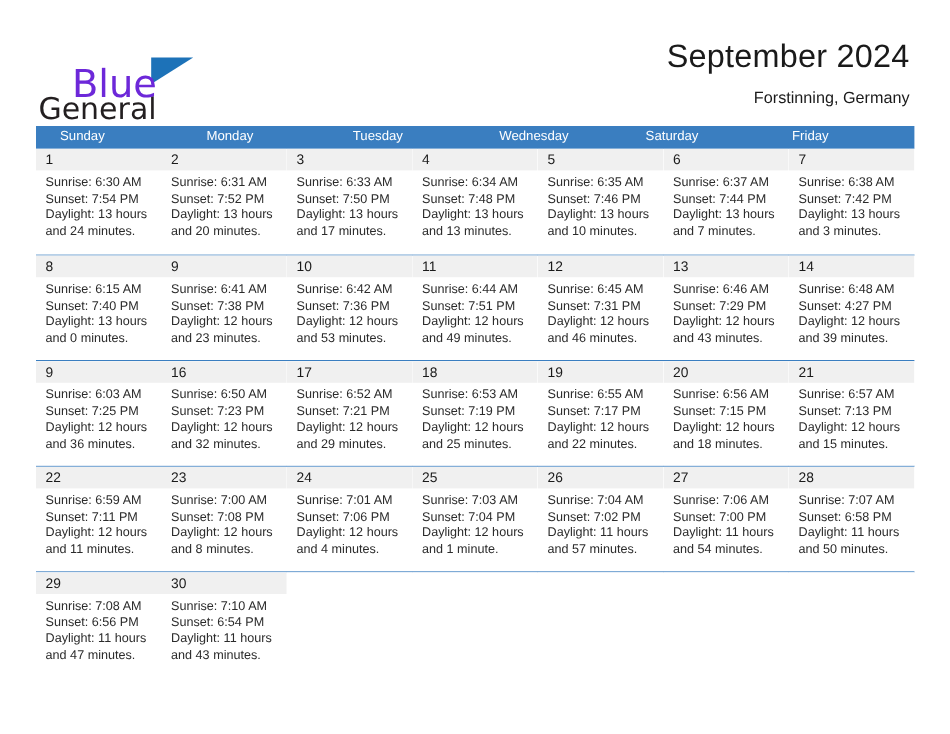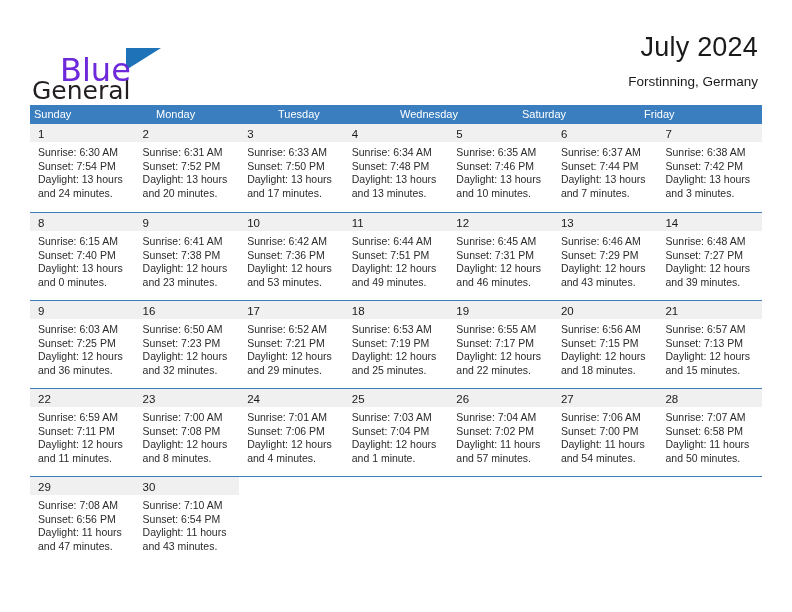--- a/index.html
+++ b/index.html
@@ -99,21 +99,21 @@
     display: flex;
     width: 732px;
     background: #3a7ec0;
   }
   .weekday {
     flex: 1 1 0;
     height: 19px;
     line-height: 19px;
     color: #ffffff;
     font-size: 11px;
-    padding-left: 4px;
+    padding-left: 20px;
     box-sizing: border-box;
     white-space: nowrap;
     overflow: hidden;
   }
 
   .week-row {
     display: flex;
     width: 732px;
     border-top: 1.4px solid #3a7ec0;
     height: 88px;
@@ -161,21 +161,21 @@
 
   <div class="header">
 
     <div class="brand">
       <span class="brand-general">General</span>
       <span class="brand-tri"></span>
       <span class="brand-blue">Blue</span>
     </div>
 
     <div class="title-block">
-      <div class="month-title">July 2024</div>
+      <div class="month-title">September 2024</div>
       <div class="location">Forstinning, Germany</div>
     </div>
 
   </div>
 
   <div class="calendar">
 
     <div class="weekday-row">
       <div class="weekday">Sunday</div>
       <div class="weekday">Monday</div>
@@ -303,21 +303,21 @@
           <div class="day-line">Sunrise: 6:46 AM</div>
           <div class="day-line">Sunset: 7:29 PM</div>
           <div class="day-line">Daylight: 12 hours</div>
           <div class="day-line">and 43 minutes.</div>
         </div>
       </div>
       <div class="day-cell">
         <div class="day-num-strip"><span class="day-num">14</span></div>
         <div class="day-body">
           <div class="day-line">Sunrise: 6:48 AM</div>
-          <div class="day-line">Sunset: 7:27 PM</div>
+          <div class="day-line">Sunset: 4:27 PM</div>
           <div class="day-line">Daylight: 12 hours</div>
           <div class="day-line">and 39 minutes.</div>
         </div>
       </div>
     </div>
 
     <div class="week-row">
       <div class="day-cell">
         <div class="day-num-strip"><span class="day-num">9</span></div>
         <div class="day-body">

